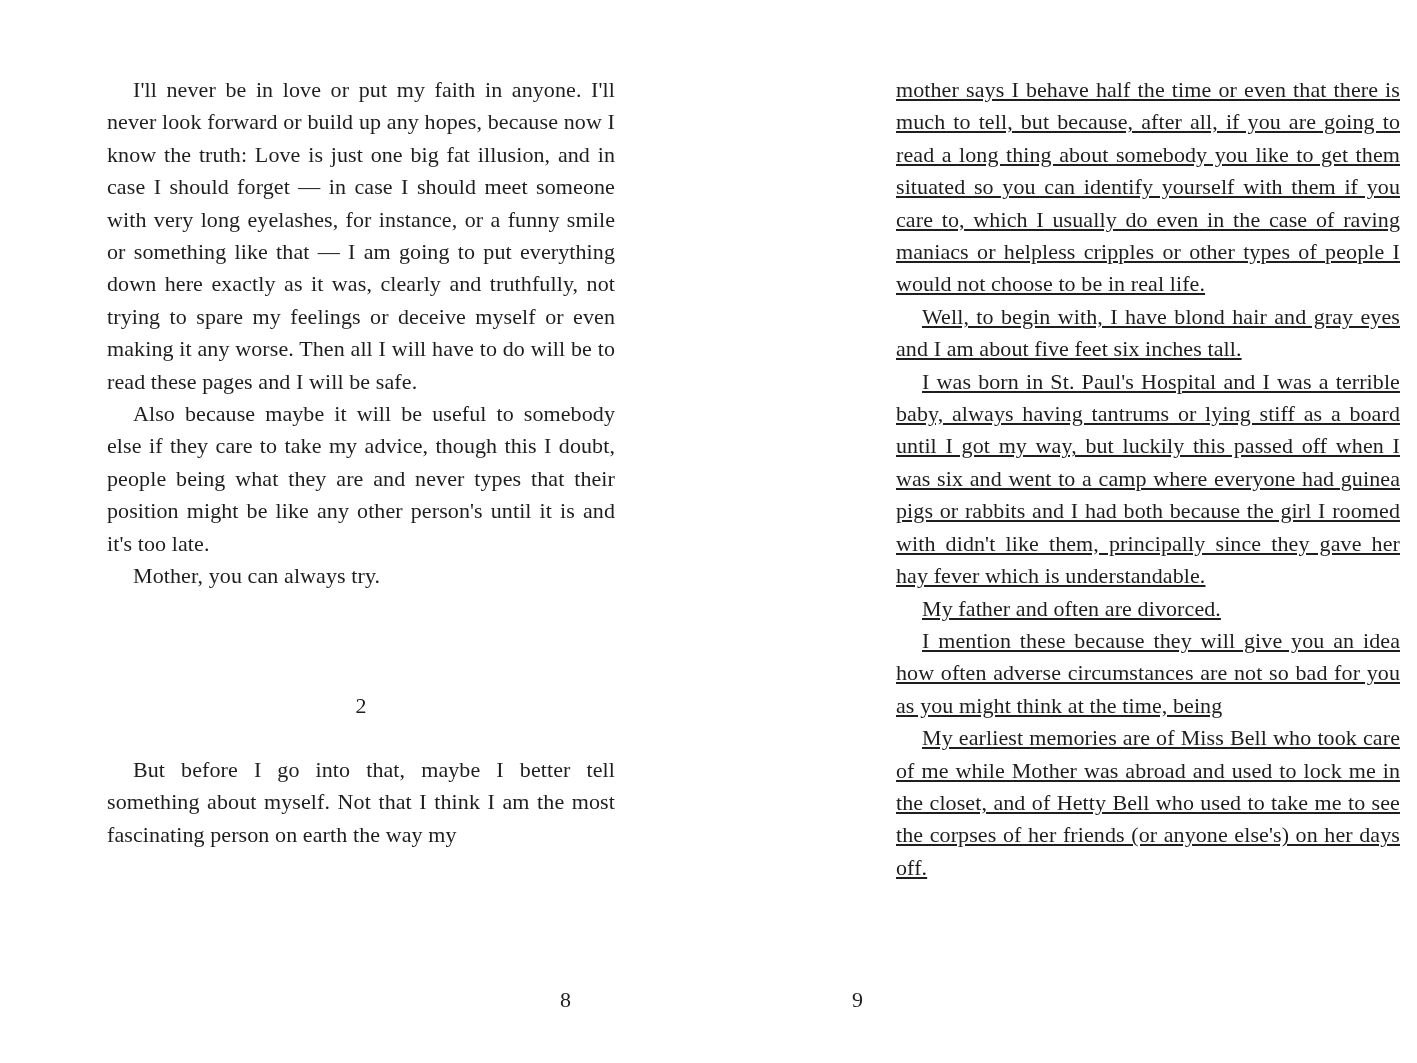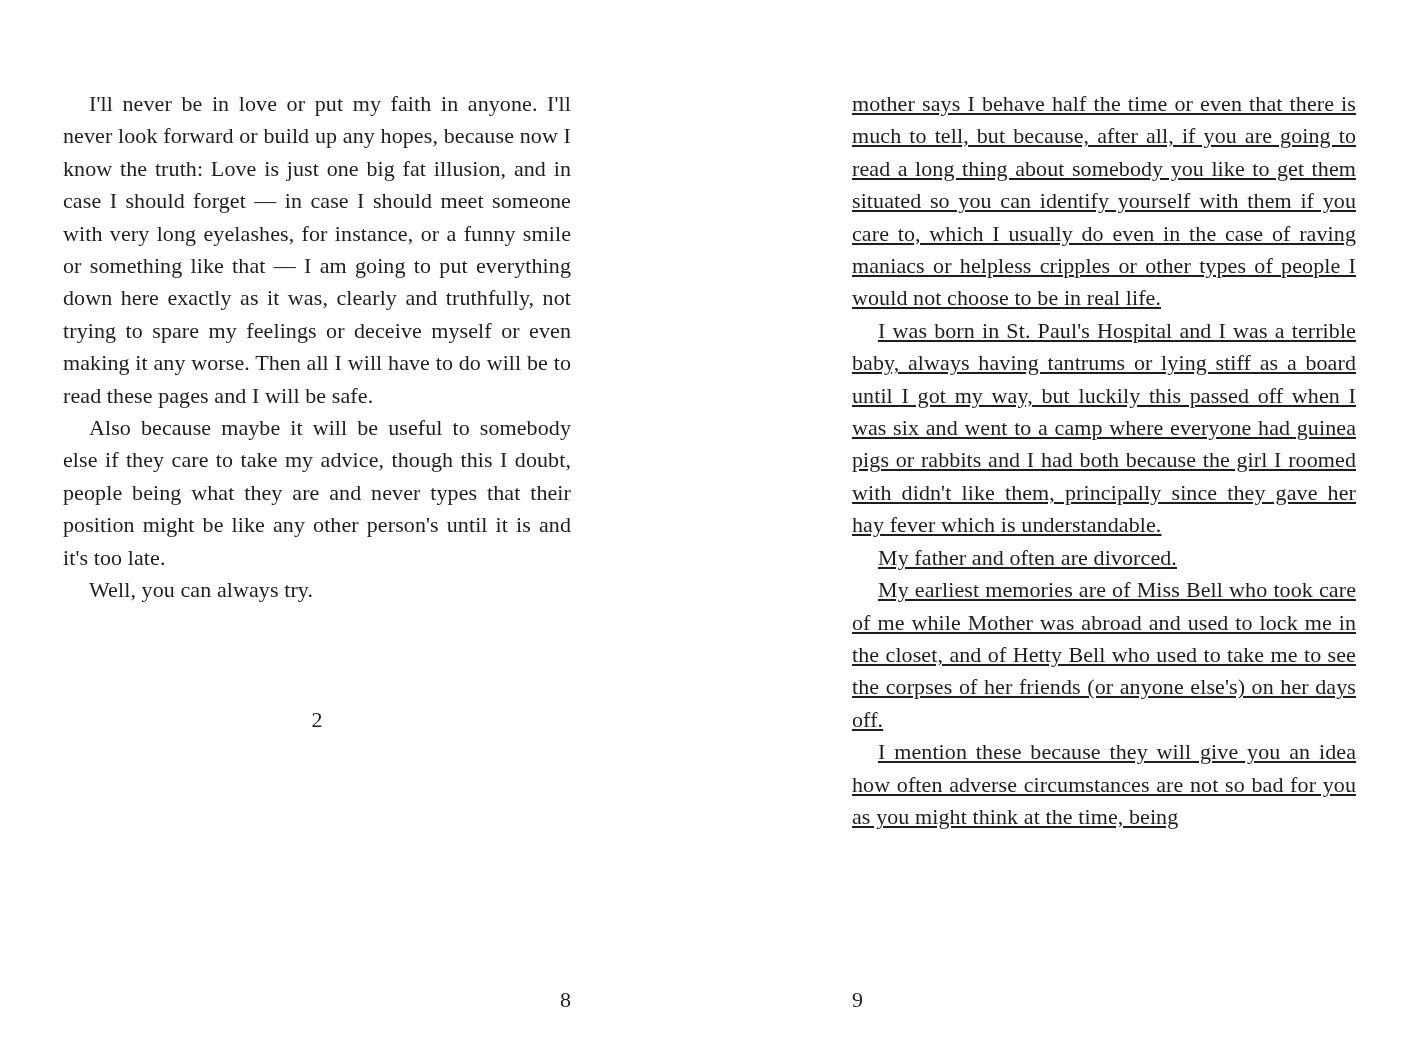--- a/index.html
+++ b/index.html
@@ -10,21 +10,22 @@
     width: 1417px;
     height: 1063px;
     background: #ffffff;
     position: relative;
     overflow: hidden;
     font-family: "Liberation Serif", "DejaVu Serif", serif;
     color: #1e1e1e;
   }
   .page-text {
     position: absolute;
-    top: 88px;
+    top: 74px;
+    margin-left: 44px;
   }
   .page-text.left {
     left: 63px;
     width: 508px;
   }
   .page-text.right {
     left: 852px;
     width: 504px;
     text-decoration: underline;
   }
@@ -62,29 +63,31 @@
   }
 </style>
 </head>
 <body>
 
 <div class="book-spread">
 
   <div class="page-text left">
       <p class="para indent">I'll never be in love or put my faith in anyone. I'll never look forward or build up any hopes, because now I know the truth: Love is just one big fat illusion, and in case I should forget — in case I should meet someone with very long eyelashes, for instance, or a funny smile or something like that — I am going to put everything down here exactly as it was, clearly and truthfully, not trying to spare my feelings or deceive myself or even making it any worse. Then all I will have to do will be to read these pages and I will be safe.</p>
       <p class="para indent">Also because maybe it will be useful to somebody else if they care to take my advice, though this I doubt, people being what they are and never types that their position might be like any other person's until it is and it's too late.</p>
-      <p class="para indent">Well, you can always try.</p>
+      <p class="para indent">Mother, you can always try.</p>
       <div class="chapter-heading">2</div>
+      <p class="para indent">But before I go into that, maybe I better tell something about myself. Not that I think I am the most fascinating person on earth the way my</p>
     </div>
 
   <div class="page-text right">
       <p class="para">mother says I behave half the time or even that there is much to tell, but because, after all, if you are going to read a long thing about somebody you like to get them situated so you can identify yourself with them if you care to, which I usually do even in the case of raving maniacs or helpless cripples or other types of people I would not choose to be in real life.</p>
+      <p class="para indent">Well, to begin with, I have blond hair and gray eyes and I am about five feet six inches tall.</p>
       <p class="para indent">I was born in St. Paul's Hospital and I was a terrible baby, always having tantrums or lying stiff as a board until I got my way, but luckily this passed off when I was six and went to a camp where everyone had guinea pigs or rabbits and I had both because the girl I roomed with didn't like them, principally since they gave her hay fever which is understandable.</p>
       <p class="para indent">My father and often are divorced.</p>
+      <p class="para indent">I mention these because they will give you an idea how often adverse circumstances are not so bad for you as you might think at the time, being</p>
       <p class="para indent">My earliest memories are of Miss Bell who took care of me while Mother was abroad and used to lock me in the closet, and of Hetty Bell who used to take me to see the corpses of her friends (or anyone else's) on her days off.</p>
-      <p class="para indent">I mention these because they will give you an idea how often adverse circumstances are not so bad for you as you might think at the time, being</p>
     </div>
 
   <div class="page-number left">8</div>
 
   <div class="page-number right">9</div>
 
 </div>
 
 </body></html>

